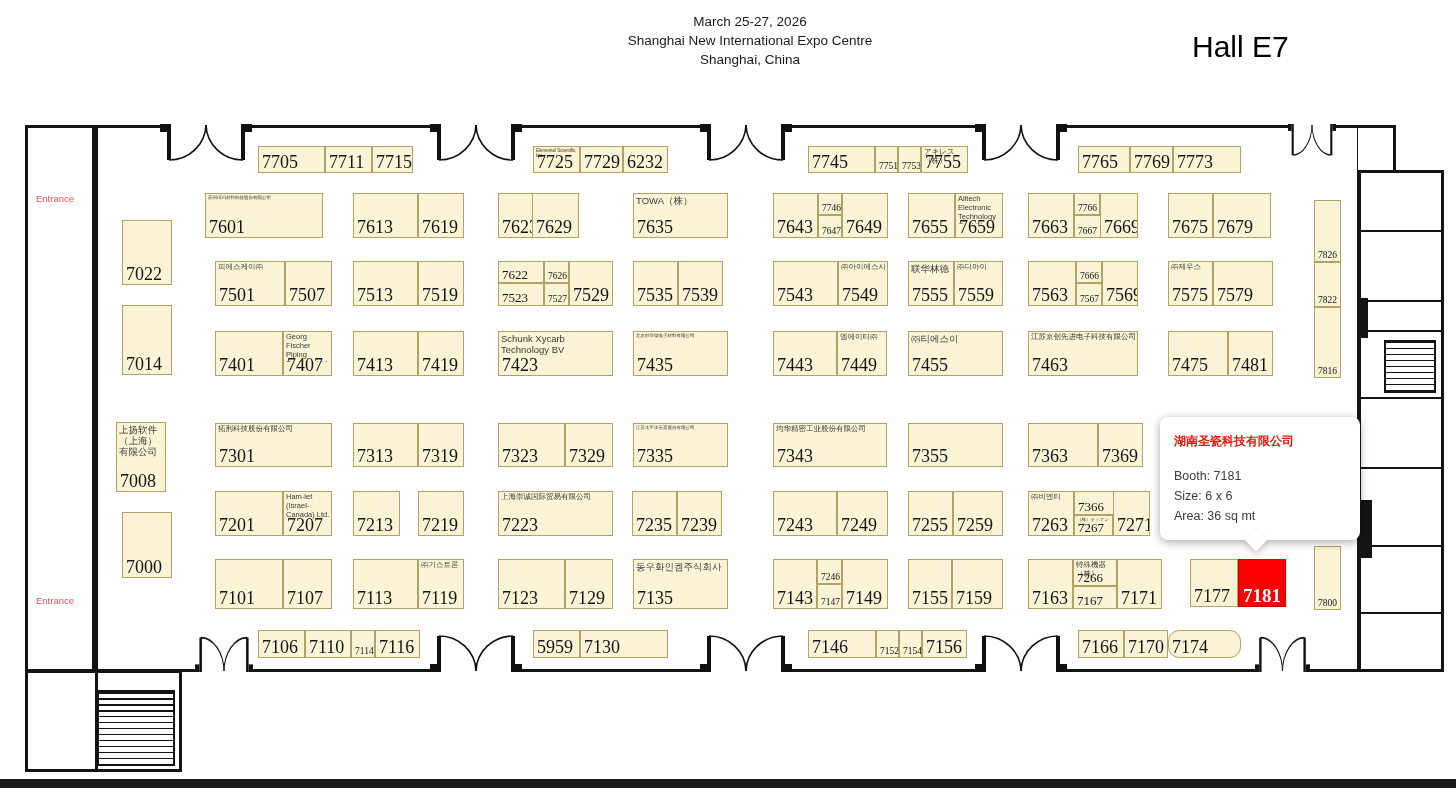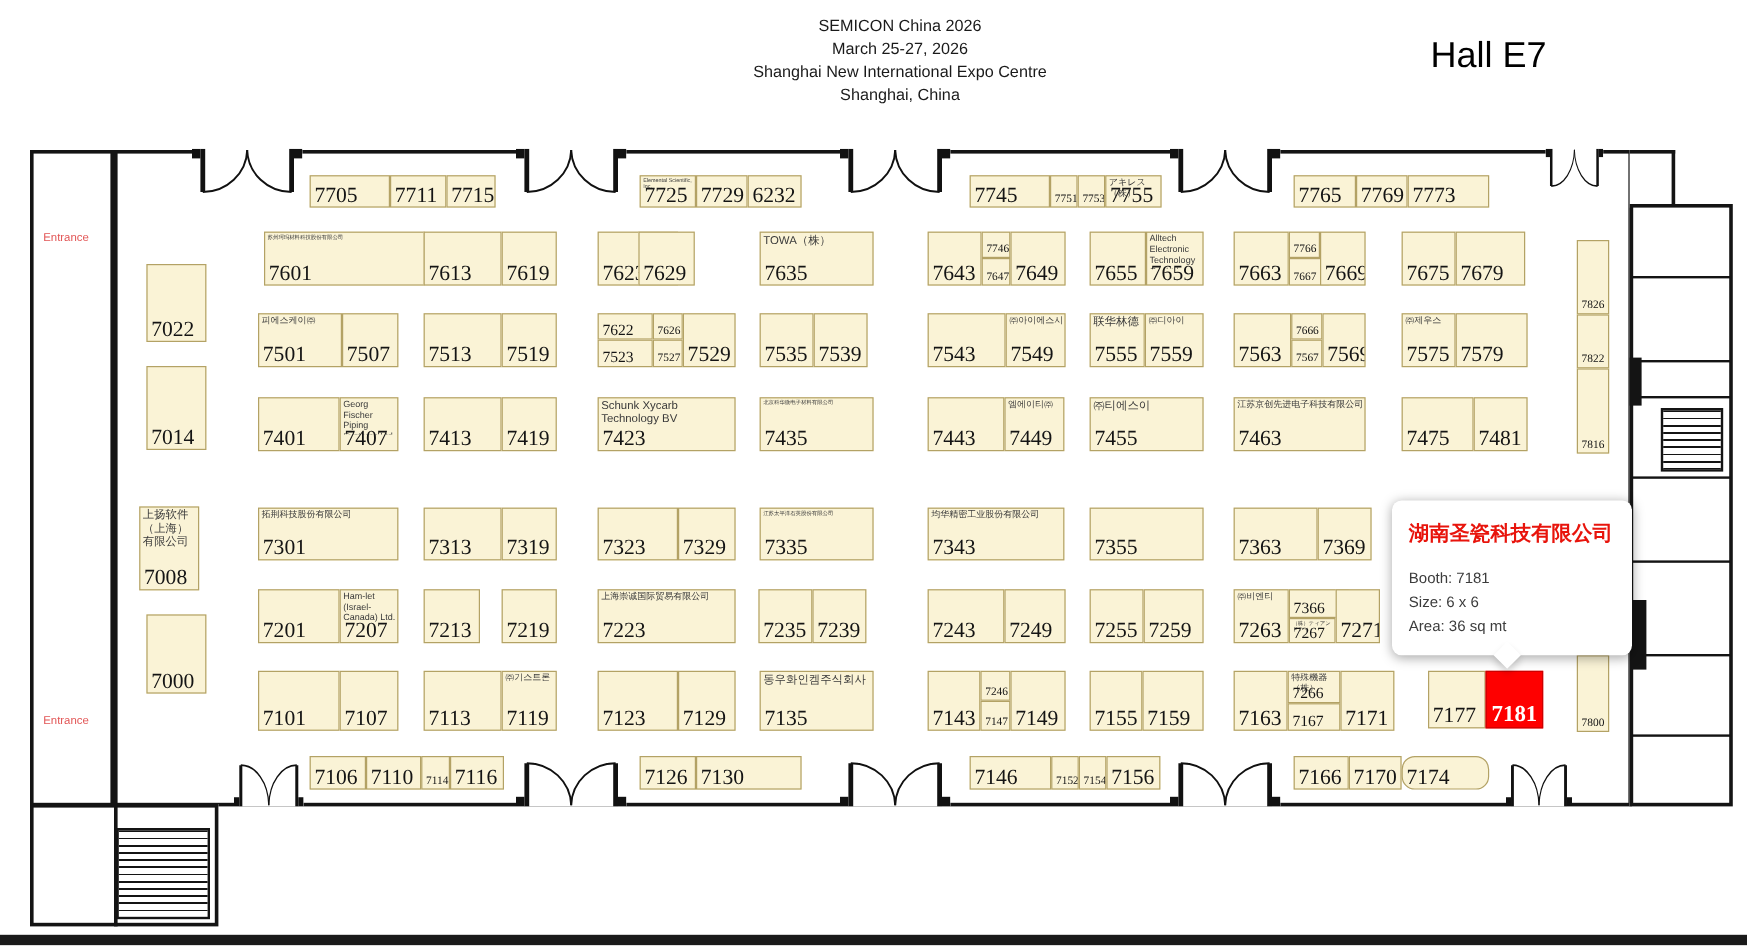--- a/index.html
+++ b/index.html
@@ -32,32 +32,31 @@
   .booth.ns-sm .bno{font-size:9.5px;}
   .booth .bnm{position:absolute;top:1px;left:2px;right:1px;font-size:4.5px;color:#3a3a3a;
               line-height:1.18;max-height:68%;overflow:hidden;}
   .booth .bnm.big{font-size:7.5px;}
   .booth .bnm.xl{font-size:9.5px;}
   .booth.red{background:var(--hl,#fe0000);border-color:#cc0000;}
   .booth.red .bno{color:#fff;font-weight:bold;font-size:19px;left:4px;}
   
   .tooltip{position:absolute;left:1160px;top:417px;width:172px;background:#fff;border-radius:8px;
            box-shadow:0 2px 10px rgba(0,0,0,.35);padding:16px 14px 14px 14px;z-index:10;}
-  .tt-title{color:var(--ttred,#e8140c);font-weight:bold;font-size:17px;margin-bottom:16px;white-space:nowrap;}
+  .tt-title{color:var(--ttred,#e8140c);font-weight:bold;font-size:12px;margin-bottom:16px;white-space:nowrap;}
   .tt-line{font-size:12.5px;color:#3c3c3c;line-height:20px;}
   .tt-arrow{position:absolute;left:88px;bottom:-8px;width:16px;height:16px;background:#fff;
             transform:rotate(45deg);box-shadow:3px 3px 6px rgba(0,0,0,.18);}
 </style>
 </head>
 <body>
 
 <div class="page">
 
   <div class="header">
-    <div>SEMICON China 2026</div>
     <div>March 25-27, 2026</div>
     <div>Shanghai New International Expo Centre</div>
     <div>Shanghai, China</div>
   </div>
   <div class="hall-label">Hall E7</div>
 
   <div class="wall" style="left:25px;top:125px;width:70px;height:547px;"></div>
   <div class="wall" style="left:95px;top:125px;width:1265px;height:547px;"></div>
   <div class="wall" style="left:1358px;top:125px;width:38px;height:48px;border-left:none;"></div>
   <div class="wall" style="left:1358px;top:170px;width:86px;height:502px;"></div>
@@ -217,21 +216,21 @@
       </div>
       <div class="booth" style="left: 1078px; top: 146px; width: 52px; height: 27px;">
         <div class="bno">7765</div>
       </div>
       <div class="booth" style="left: 1130px; top: 146px; width: 43px; height: 27px;">
         <div class="bno">7769</div>
       </div>
       <div class="booth" style="left: 1173px; top: 146px; width: 68px; height: 27px;">
         <div class="bno">7773</div>
       </div>
-      <div class="booth" style="left: 220px; top: 193px; width: 134px; height: 45px;">
+      <div class="booth" style="left: 205px; top: 193px; width: 118px; height: 45px;">
         <div class="bnm">苏州珂玛材料科技股份有限公司</div>
         <div class="bno">7601</div>
       </div>
       <div class="booth" style="left: 353px; top: 193px; width: 65px; height: 45px;">
         <div class="bno">7613</div>
       </div>
       <div class="booth" style="left: 418px; top: 193px; width: 46px; height: 45px;">
         <div class="bno">7619</div>
       </div>
       <div class="booth" style="left: 498px; top: 193px; width: 67px; height: 45px;">
@@ -539,21 +538,21 @@
       <div class="booth" style="left: 305px; top: 630px; width: 46px; height: 28px;">
         <div class="bno">7110</div>
       </div>
       <div class="booth ns-sm" style="left: 351px; top: 630px; width: 24px; height: 28px;">
         <div class="bno">7114</div>
       </div>
       <div class="booth" style="left: 375px; top: 630px; width: 45px; height: 28px;">
         <div class="bno">7116</div>
       </div>
       <div class="booth" style="left: 533px; top: 630px; width: 47px; height: 28px;">
-        <div class="bno">7126</div>
+        <div class="bno">5959</div>
       </div>
       <div class="booth" style="left: 580px; top: 630px; width: 88px; height: 28px;">
         <div class="bno">7130</div>
       </div>
       <div class="booth" style="left: 808px; top: 630px; width: 68px; height: 28px;">
         <div class="bno">7146</div>
       </div>
       <div class="booth ns-sm" style="left: 876px; top: 630px; width: 23px; height: 28px;">
         <div class="bno">7152</div>
       </div>

